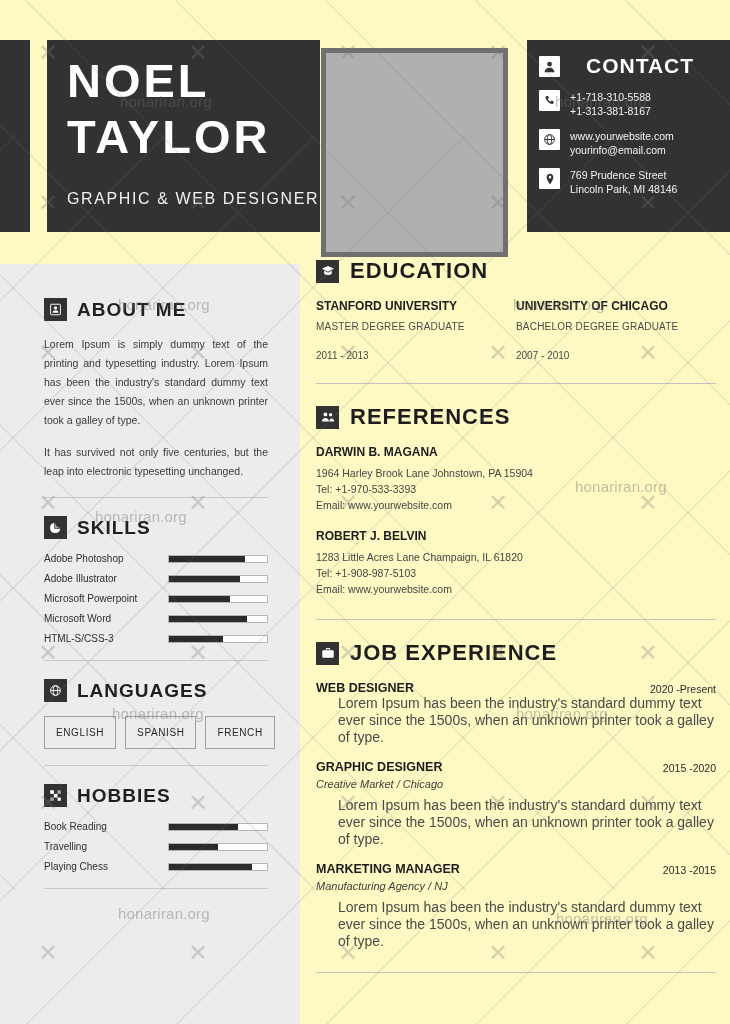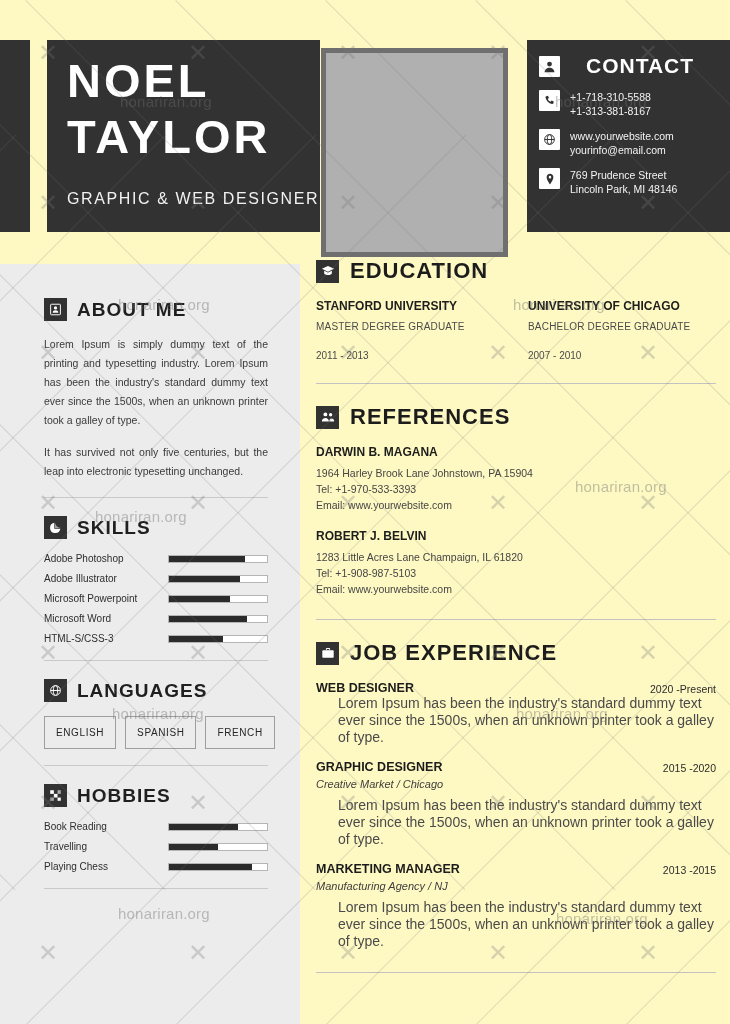--- a/index.html
+++ b/index.html
@@ -225,21 +225,21 @@
   }
   .r-sec-head .title {
     font-size: 22px;
     font-weight: bold;
     letter-spacing: 1px;
     color: #1c1c1c;
     text-align: right;
   }
   .edu-grid {
     display: flex;
-    gap: 32px;
+    gap: 20px;
   }
   .edu-item { width: 180px; }
   .edu-school {
     font-size: 12px;
     font-weight: bold;
     color: #1d1d1d;
     margin-bottom: 8px;
   }
   .edu-degree {
     font-size: 10px;

